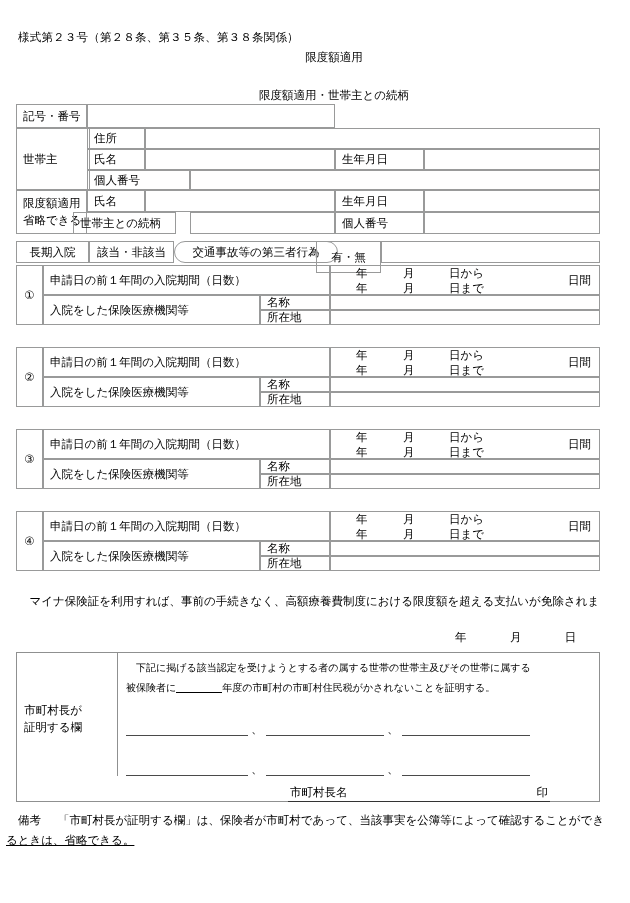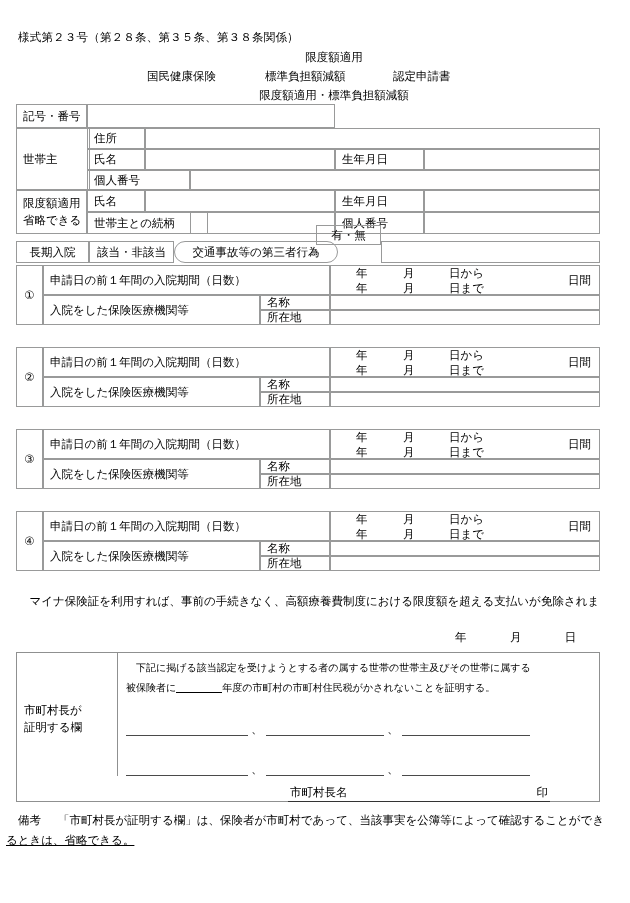--- a/index.html
+++ b/index.html
@@ -206,26 +206,21 @@
 </style>
 </head>
 <body>
 
 <div class="page">
 
   <div class="form-no">様式第２３号（第２８条、第３５条、第３８条関係）</div>
 
   <div class="title-block">
     <div class="title-line1">限度額適用</div>
-    <div class="title-line2">
-      <span class="t-left">国民健康保険</span>
-      <span class="t-mid">標準負担額減額</span>
-      <span class="t-right">認定申請書</span>
-    </div>
-    <div class="title-line3">限度額適用・標準負担額減額</div>
+    <div class="title-line3">限度額適用・世帯主との続柄</div>
   </div>
 
   <div class="cell lbl" style="left:16px; top:104px; width:71px; height:24px;">記号・番号</div>
   <div class="cell blank" style="left:87px; top:104px; width:248px; height:24px;"></div>
 
   <div class="cell lbl" style="left:16px; top:128px; width:74px; height:62px;">世帯主</div>
 
   <div class="cell lbl" style="left:87px; top:128px; width:58px; height:21px;">住所</div>
   <div class="cell blank" style="left:145px; top:128px; width:455px; height:21px;"></div>
 
@@ -240,29 +235,29 @@
   <div class="cell vlbl" style="left:16px; top:190px; width:71px; height:44px;">
     <span>限度額適用</span>
     <span>省略できる</span>
   </div>
 
   <div class="cell lbl" style="left:87px; top:190px; width:58px; height:22px;">氏名</div>
   <div class="cell blank" style="left:145px; top:190px; width:190px; height:22px;"></div>
   <div class="cell lbl" style="left:335px; top:190px; width:89px; height:22px;">生年月日</div>
   <div class="cell blank" style="left:424px; top:190px; width:176px; height:22px;"></div>
 
-  <div class="cell lbl" style="left:87px; top:212px; width:121px; height:22px;">世帯主との続柄</div>
+  <div class="cell lbl" style="left:73px; top:212px; width:103px; height:22px;">世帯主との続柄</div>
   <div class="cell blank" style="left:190px; top:212px; width:145px; height:22px;"></div>
   <div class="cell lbl" style="left:335px; top:212px; width:89px; height:22px;">個人番号</div>
   <div class="cell blank" style="left:424px; top:212px; width:176px; height:22px;"></div>
 
   <div class="cell ctr" style="left:16px; top:241px; width:73px; height:22px;">長期入院</div>
   <div class="cell ctr" style="left:89px; top:241px; width:85px; height:22px;">該当・非該当</div>
   <div class="cell ctr" style="left:174px; top:241px; width:164px; height:22px;border-radius:11px;">交通事故等の第三者行為</div>
-  <div class="cell ctr" style="left:316px; top:225px; width:65px; height:20px;">有・無</div>
+  <div class="cell ctr" style="left:316px; top:241px; width:65px; height:32px;">有・無</div>
   <div class="cell blank" style="left:381px; top:241px; width:219px; height:22px;"></div>
 
   <div class="cell ctr" style="left:16px; top:265px; width:27px; height:60px;">①</div>
   <div class="cell lbl" style="left:43px; top:265px; width:287px; height:30px;">申請日の前１年間の入院期間（日数）</div>
   <div class="dates" style="left:330px; top:265px; width:270px; height:30px;">
     <div class="drow" style="top:0px;">
       <span class="d-y">年</span>
       <span class="d-m">月</span>
       <span class="d-d">日から</span>
     </div>
@@ -352,21 +347,21 @@
 
   <div class="para" style="left:18px; top:592px;">　マイナ保険証を利用すれば、事前の手続きなく、高額療養費制度における限度額を超える支払いが免除されま</div>
 
   <div class="ymd-line" style="left:455px; top:630px;">
     <span class="y">年</span>
     <span class="m">月</span>
     <span class="d">日</span>
   </div>
 
   <div class="cert-box" style="left:16px; top:652px; width:584px; height:150px;"></div>
-  <div class="cert-left" style="left:16px; top:652px; width:102px; height:124px;">
+  <div class="cert-left" style="left:16px; top:652px; width:102px; height:124px;text-align:center;">
     <div class="cl-in">
       <div>市町村長が</div>
       <div>証明する欄</div>
     </div>
   </div>
 
   <div class="cert-body" style="left:126px; top:658px;">　下記に掲げる該当認定を受けようとする者の属する世帯の世帯主及びその世帯に属する</div>
   <div class="cert-body" style="left:126px; top:678px;">
     <span>被保険者に</span><span class="ul-short"></span><span>年度の市町村の市町村住民税がかされないことを証明する。</span>
   </div>

